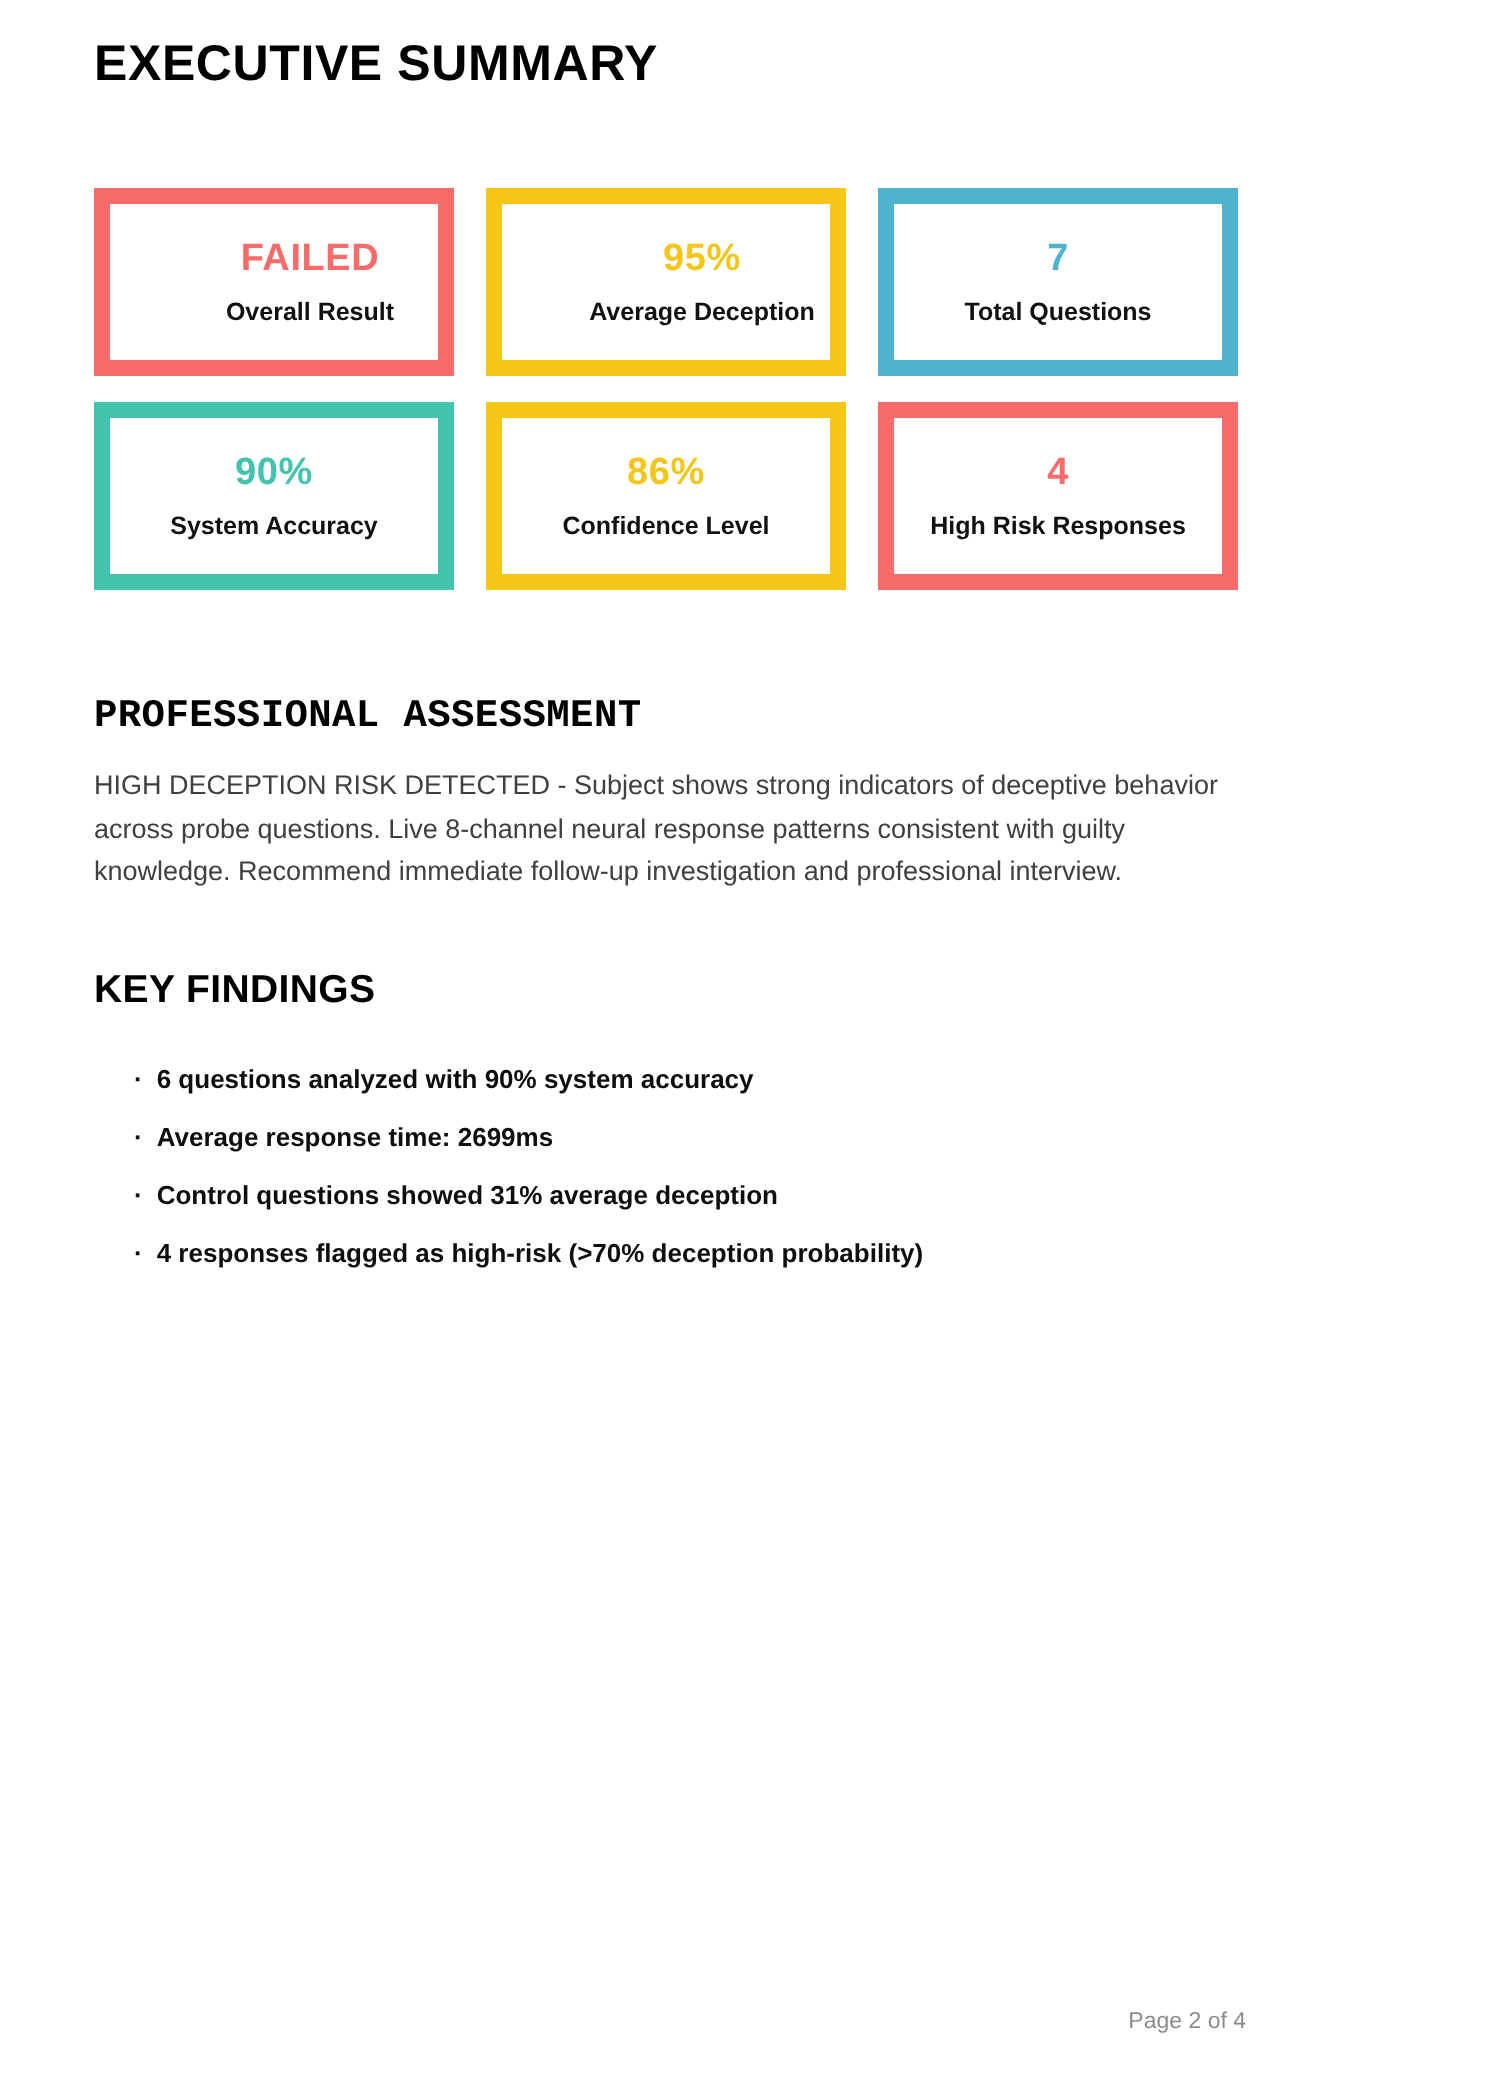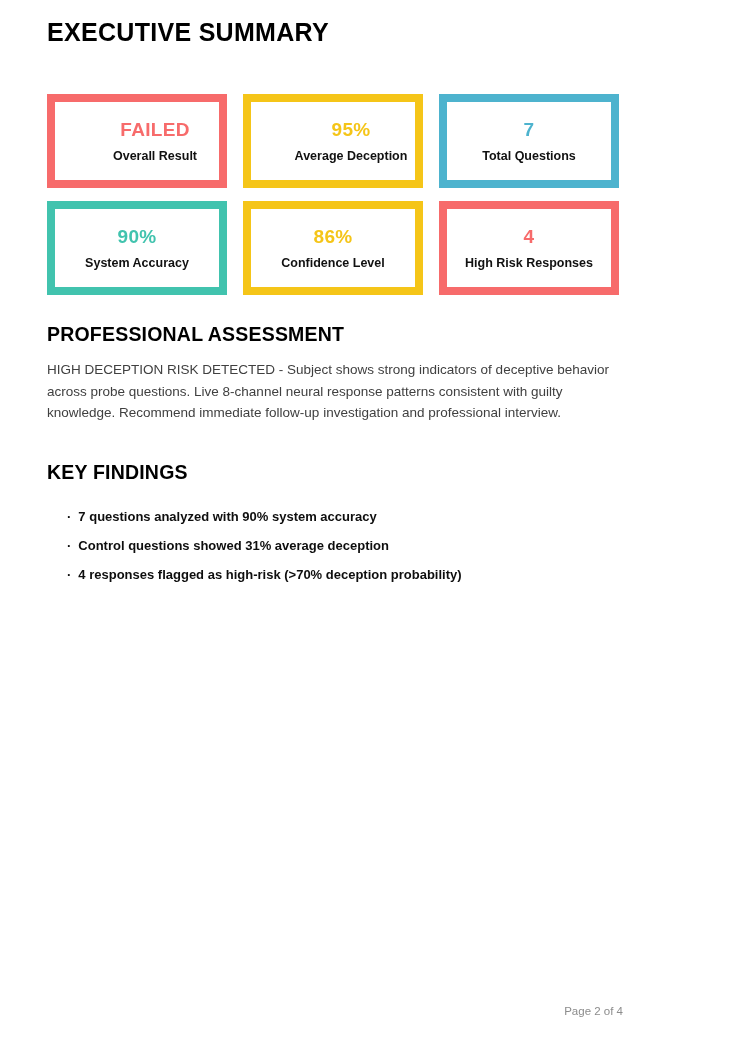--- a/index.html
+++ b/index.html
@@ -49,21 +49,21 @@
     font-size: 12.5px;
     font-weight: 700;
     color: #111;
   }
   .section-heading {
     font-size: 19.5px;
     font-weight: 700;
     color: #000;
     letter-spacing: 0.2px;
   }
-  .assessment-heading { margin-top: 28px; }
+  .assessment-heading { margin-top: 52px; font-family: Liberation Mono, monospace; }
   .assessment-body {
     margin-top: 13px;
     font-size: 13.5px;
     line-height: 21.5px;
     color: #404040;
     max-width: 649px;
   }
   .findings-heading { margin-top: 37px; }
   .findings-list {
     list-style: none;
@@ -119,21 +119,22 @@
         <div class="metric-value" style="color: rgb(247, 107, 107);">4</div>
         <div class="metric-label">High Risk Responses</div>
       </div>
     </div>
 
     <h2 class="section-heading assessment-heading">PROFESSIONAL ASSESSMENT</h2>
     <p class="assessment-body">HIGH DECEPTION RISK DETECTED - Subject shows strong indicators of deceptive behavior across probe questions. Live 8-channel neural response patterns consistent with guilty knowledge. Recommend immediate follow-up investigation and professional interview.</p>
 
     <h2 class="section-heading findings-heading">KEY FINDINGS</h2>
     <ul class="findings-list">
-      <li><span class="bullet">·</span><span>7 questions analyzed with 90% system accuracy</span></li>
+      <li><span class="bullet">·</span><span>6 questions analyzed with 90% system accuracy</span></li>
+      <li><span class="bullet">·</span><span>Average response time: 2699ms</span></li>
       <li><span class="bullet">·</span><span>Control questions showed 31% average deception</span></li>
       <li><span class="bullet">·</span><span>4 responses flagged as high-risk (&gt;70% deception probability)</span></li>
     </ul>
 
   </div>
 
   <div class="page-footer">Page 2 of 4</div>
 </div>
 
 </body></html>

